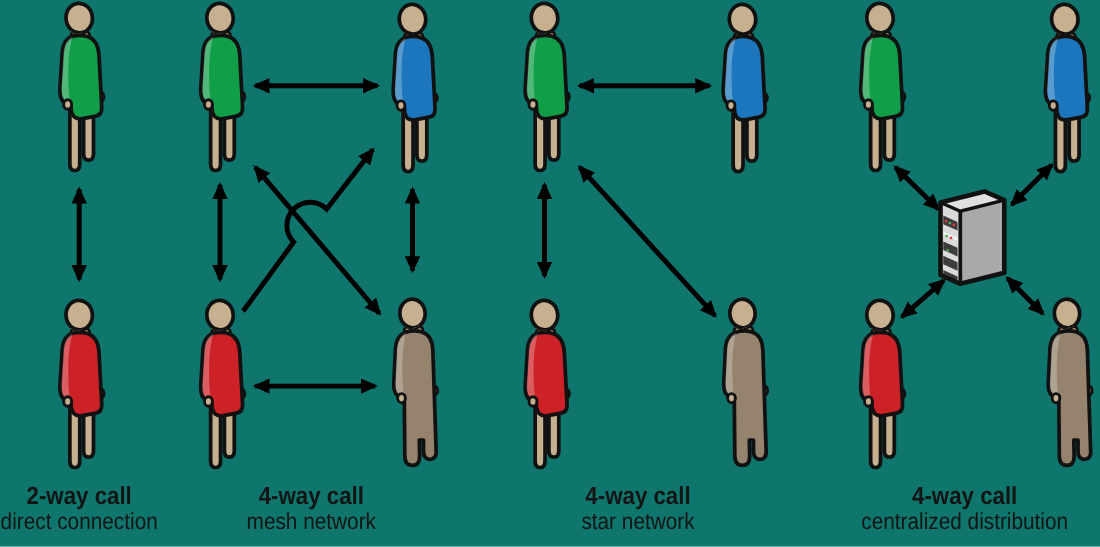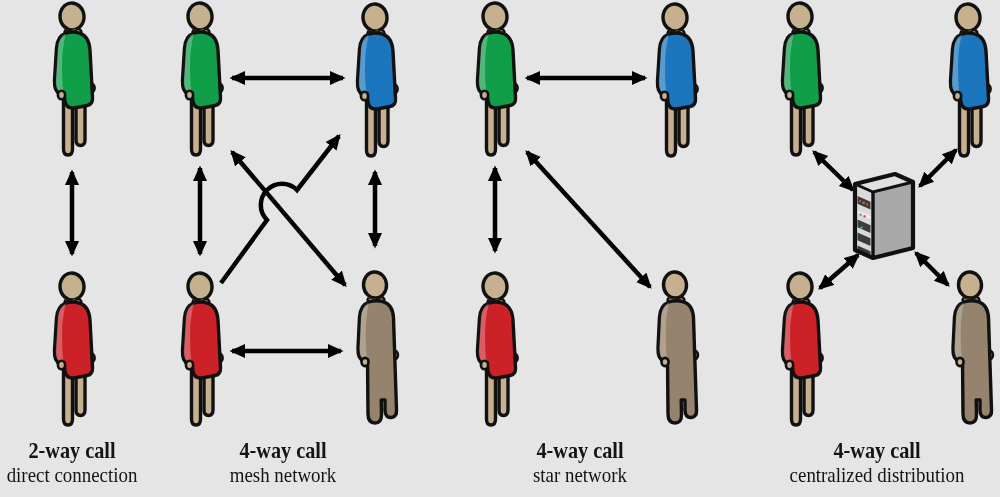--- a/index.html
+++ b/index.html
@@ -1,17 +1,17 @@
 <!DOCTYPE html>
 <html><head>
 <meta charset="utf-8">
 <style>
   html,body{margin:0;padding:0;background:#ffffff;}
-  .canvas{position:relative;width:1000px;height:497px;background:#e5e5e5;overflow:hidden;
-          font-family:Liberation Serif, serif;}
+  .canvas{position:relative;width:1000px;height:497px;background:#0f766e;overflow:hidden;
+          font-family:Liberation Sans, sans-serif;}
   .scene{position:absolute;left:0;top:0;}
   .panel-label{position:absolute;top:439px;width:260px;text-align:center;color:#141414;}
   .panel-label .t{font-weight:bold;font-size:22.5px;line-height:24px;transform:scaleX(.9);transform-origin:center;}
   .panel-label .s{font-weight:normal;font-size:21px;line-height:24px;transform:scaleX(.9);transform-origin:center;}
 </style>
 </head>
 <body>
 
 <div class="canvas">
 

